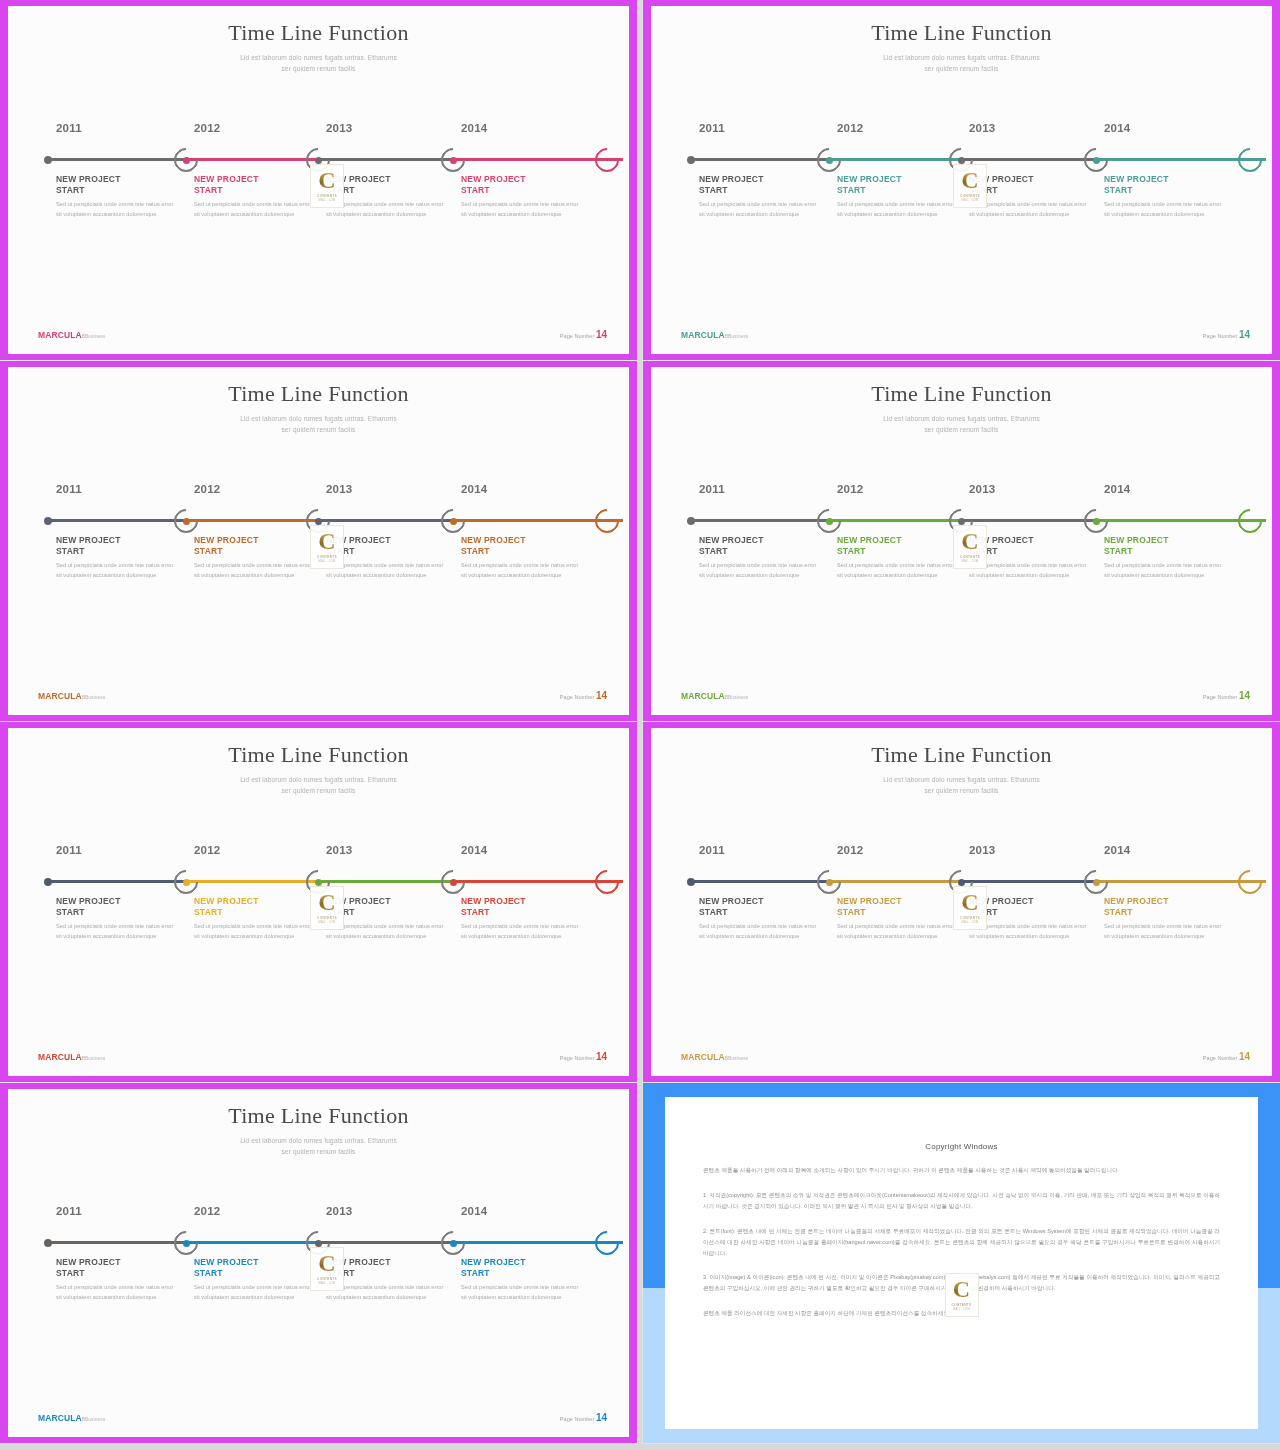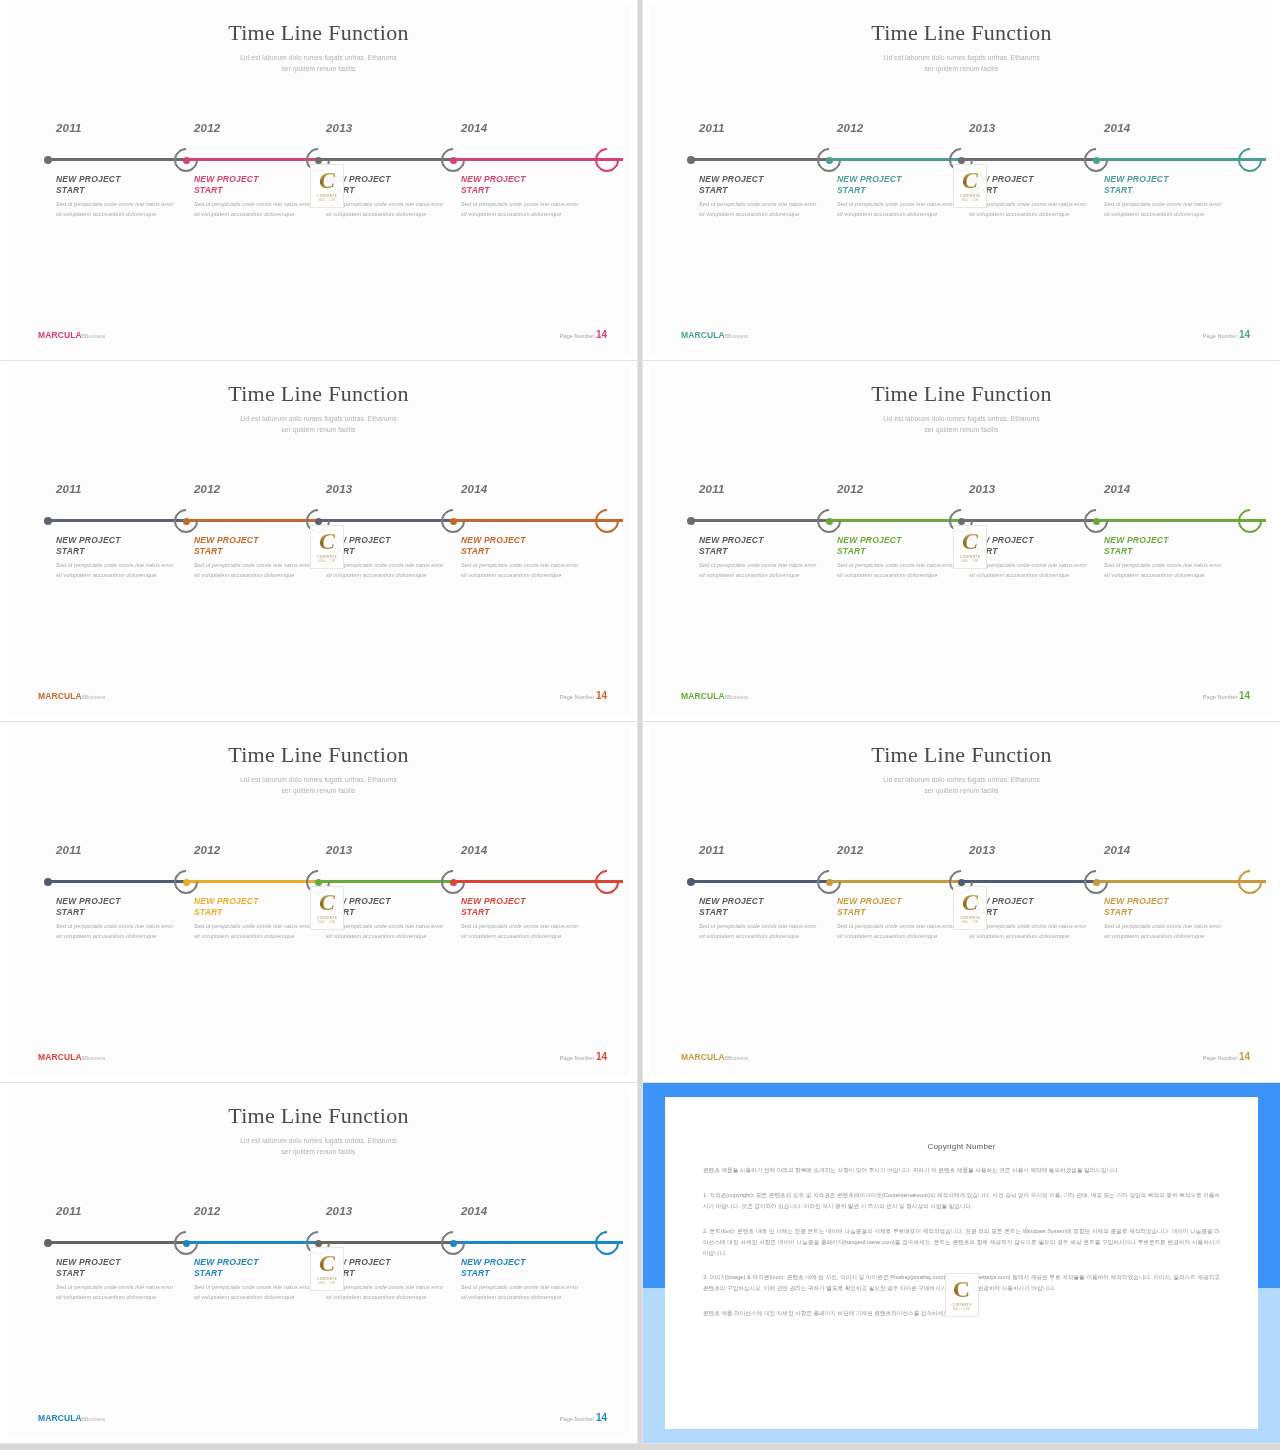--- a/index.html
+++ b/index.html
@@ -12,21 +12,21 @@
   #grid {
     display: grid;
     grid-template-columns: 637px 637px;
     grid-template-rows: 360px 360px 360px 360px;
     column-gap: 6px;
     row-gap: 1px;
     padding: 0 0 0 0;
   }
   .slide {
     position: relative;
-    background: #ffffff;
+    background: #d946ef;
     overflow: hidden;
     box-shadow: 0 0 0 1px #e3e3e3;
   }
   .slide-inner {
     position: absolute;
     left: 8px; right: 8px; top: 6px; bottom: 6px;
     background: #fcfcfc;
   }
 
   
@@ -40,21 +40,21 @@
   }
   .hdr .sub {
     margin-top: 6px;
     font-size: 6.5px;
     line-height: 1.7;
     color: #b0b0b0;
     letter-spacing: .15px;
   }
 
   
-  .tl { position: absolute; left: 40px; right: 22px; top: 134px; height: 120px; font-style: italic; }
+  .tl { position: absolute; left: 40px; right: 22px; top: 134px; height: 120px; }
   .axis { position: absolute; left: 0; right: 0; top: 18px; height: 3px; }
   .seg { position: absolute; top: 0; height: 3px; }
   .startdot {
     position: absolute; left: -4px; top: -2.5px;
     width: 8px; height: 8px; border-radius: 50%;
   }
   .marker {
     position: absolute; top: -10px;
     width: 24px; height: 24px;
   }
@@ -600,21 +600,21 @@
       </div>
       <div class="ftr">
         <div class="brand" style="color:#1b87bf">MARCULA<span class="sm">BBusiness</span></div>
         <div class="pg">Page Number <b style="color:#1b87bf">14</b></div>
       </div>
     </div>
     </div>
     <div class="slide cslide">
   <div class="lowerband"></div>
   <div class="cpaper">
-    <div class="en">Copyright Number</div>
+    <div class="en">Copyright Windows</div>
     <div class="para">콘텐츠 제품을 사용하기 전에 아래의 항목에 소개되는 사항이 있어 주시기 바랍니다. 귀하가 이 콘텐츠 제품을 사용하는 것은 사용시 제약에 동의하셨음을 알려드립니다.</div>
         <div class="para">1. 저작권(copyright): 모든 콘텐츠의 소유 및 저작권은 콘텐츠메이크아웃(Contentsmakeout)의 제작사에게 있습니다. 사전 승낙 없이 묵시적 이용, 기타 판매, 배포 또는 기타 상업적 목적의 행위 목적으로 이용하시기 바랍니다. 것은 금지되어 있습니다. 이러한 묵시 행위 발견 시 즉시의 민사 및 형사상의 사법을 받습니다.</div>
         <div class="para">2. 폰트(font): 콘텐츠 내에 된 서체는 한글 폰트는 네이버 나눔글꼴의 서체로 무료배포이 제작되었습니다. 한글 외의 모든 폰트는 Windows System에 포함된 서체의 글꼴로 제작되었습니다. 네이버 나눔글꼴 라이선스에 대한 사세한 사항은 네이버 나눔글꼴 홈페이지(hangeul.naver.com)를 접속하세요. 폰트는 콘텐츠의 함께 제공되지 않으므로 필요의 경우 해당 폰트를 구입하시거나 무료폰트로 변경하여 사용하시기 바랍니다.</div>
         <div class="para">3. 이미지(image) &amp; 아이콘(icon): 콘텐츠 내에 된 사진, 이미지 및 아이콘은 Pixabay(pixabay.com)와 Webalys(webalys.com) 등에서 제공된 무료 저작물을 이용하여 제작되었습니다. 이미지, 일러스트 제공되고 콘텐츠의 구입하십시오. 이에 관한 권리는 귀하가 별도로 확인하고 필요한 경우 아이콘 구매하시거나 이미지를 변경하여 사용하시기 바랍니다.</div>
         <div class="para">콘텐츠 제품 라이선스에 대한 자세한 사항은 홈페이지 하단에 기재된 콘텐츠라이선스를 접속하세요.</div>
     <div class="badge badge-abs">
       <div class="c">C</div>
       <div class="t1">CONTENTS</div>
       <div class="t2">MALL . COM</div>
     </div>

